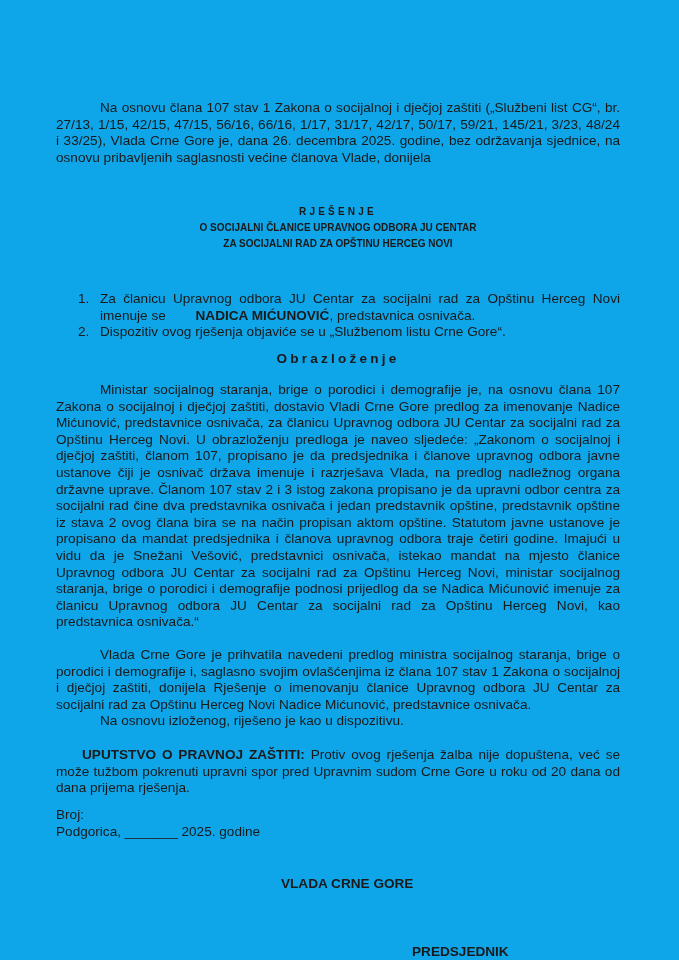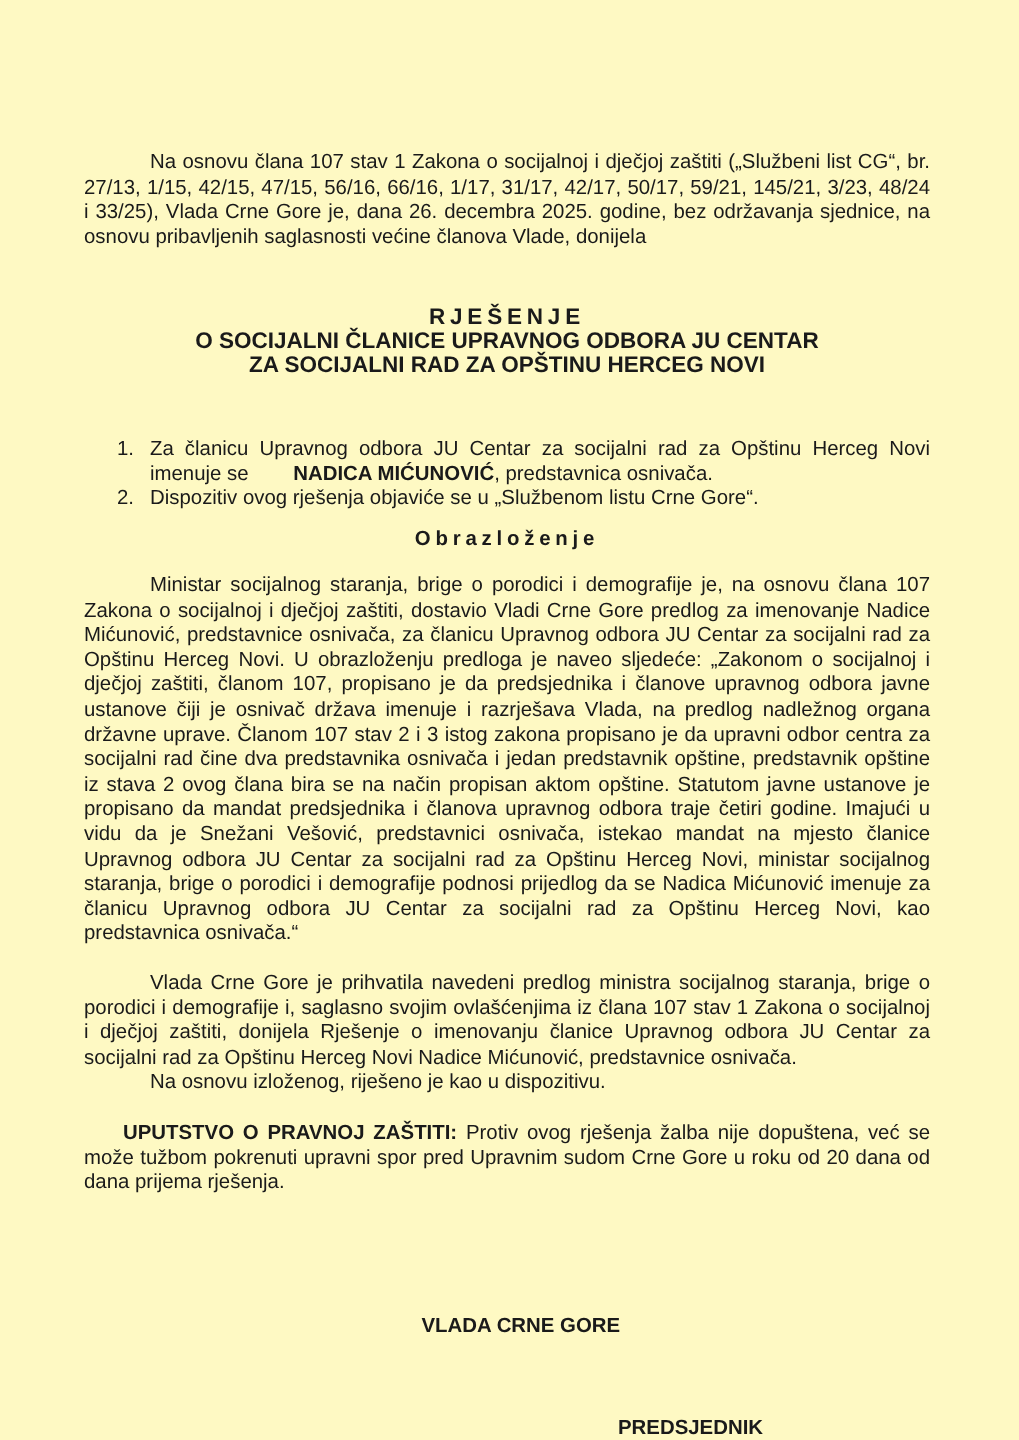--- a/index.html
+++ b/index.html
@@ -14,21 +14,21 @@
       position: relative;
       font-family: "Liberation Sans", sans-serif;
       color: #1a1a1a;
       font-size: 13.6px;
       line-height: 16.6px;
     }
     .page {
       position: absolute;
       left: 0; top: 0;
       width: 679px; height: 960px;
-      background: #fef9c3;
+      background: #0ea5e9;
     }
     .col {
       position: absolute;
       left: 56px;
       width: 564px;
     }
     .justify {
       text-align: justify;
       text-align-last: left;
     }
@@ -37,21 +37,21 @@
     }
     p { margin: 0; }
 
     .title-block {
       position: absolute;
       left: 56px;
       width: 564px;
       top: 204px;
       text-align: center;
       font-weight: bold;
-      font-size: 15px;
+      font-size: 10px;
       line-height: 16px;
     }
     .title-main {
       letter-spacing: 3.2px;
     }
 
     .list {
       position: absolute;
       left: 56px;
       width: 564px;
@@ -132,18 +132,22 @@
   <div class="section-heading">Obrazloženje</div>
 
   <p class="col justify indent" style="top:382px;">Ministar socijalnog staranja, brige o porodici i demografije je, na osnovu člana 107 Zakona o socijalnoj i dječjoj zaštiti, dostavio Vladi Crne Gore predlog za imenovanje Nadice Mićunović, predstavnice osnivača, za članicu Upravnog odbora JU Centar za socijalni rad za Opštinu Herceg Novi. U obrazloženju predloga je naveo sljedeće: „Zakonom o socijalnoj i dječjoj zaštiti, članom 107, propisano je da predsjednika i članove upravnog odbora javne ustanove čiji je osnivač država imenuje i razrješava Vlada, na predlog nadležnog organa državne uprave. Članom 107 stav 2 i 3 istog zakona propisano je da upravni odbor centra za socijalni rad čine dva predstavnika osnivača i jedan predstavnik opštine, predstavnik opštine iz stava 2 ovog člana bira se na način propisan aktom opštine. Statutom javne ustanove je propisano da mandat predsjednika i članova upravnog odbora traje četiri godine. Imajući u vidu da je Snežani Vešović, predstavnici osnivača, istekao mandat na mjesto članice Upravnog odbora JU Centar za socijalni rad za Opštinu Herceg Novi, ministar socijalnog staranja, brige o porodici i demografije podnosi prijedlog da se Nadica Mićunović imenuje za članicu Upravnog odbora JU Centar za socijalni rad za Opštinu Herceg Novi, kao predstavnica osnivača.“</p>
 
   <p class="col justify indent" style="top:647px;">Vlada Crne Gore je prihvatila navedeni predlog ministra socijalnog staranja, brige o porodici i demografije i, saglasno svojim ovlašćenjima iz člana 107 stav 1 Zakona o socijalnoj i dječjoj zaštiti, donijela Rješenje o imenovanju članice Upravnog odbora JU Centar za socijalni rad za Opštinu Herceg Novi Nadice Mićunović, predstavnice osnivača.</p>
 
   <p class="col justify indent" style="top:713px;">Na osnovu izloženog, riješeno je kao u dispozitivu.</p>
 
   <p class="col justify" style="top:747px;"><span class="bold">UPUTSTVO O PRAVNOJ ZAŠTITI:</span><span> Protiv ovog rješenja žalba nije dopuštena, već se može tužbom pokrenuti upravni spor pred Upravnim sudom Crne Gore u roku od 20 dana od dana prijema rješenja.</span></p>
 
+  <div class="col" style="top:807px;">
+    <div>Broj:</div>
+    <div class="footer-line">Podgorica, _______ 2025. godine</div>
+  </div>
 
   <div class="signature-org">VLADA CRNE GORE</div>
   <div class="signature-title">PREDSJEDNIK</div>
   <div class="signature-name">mr Milojko Spajić</div>
 
 </div>
 
 </body></html>

